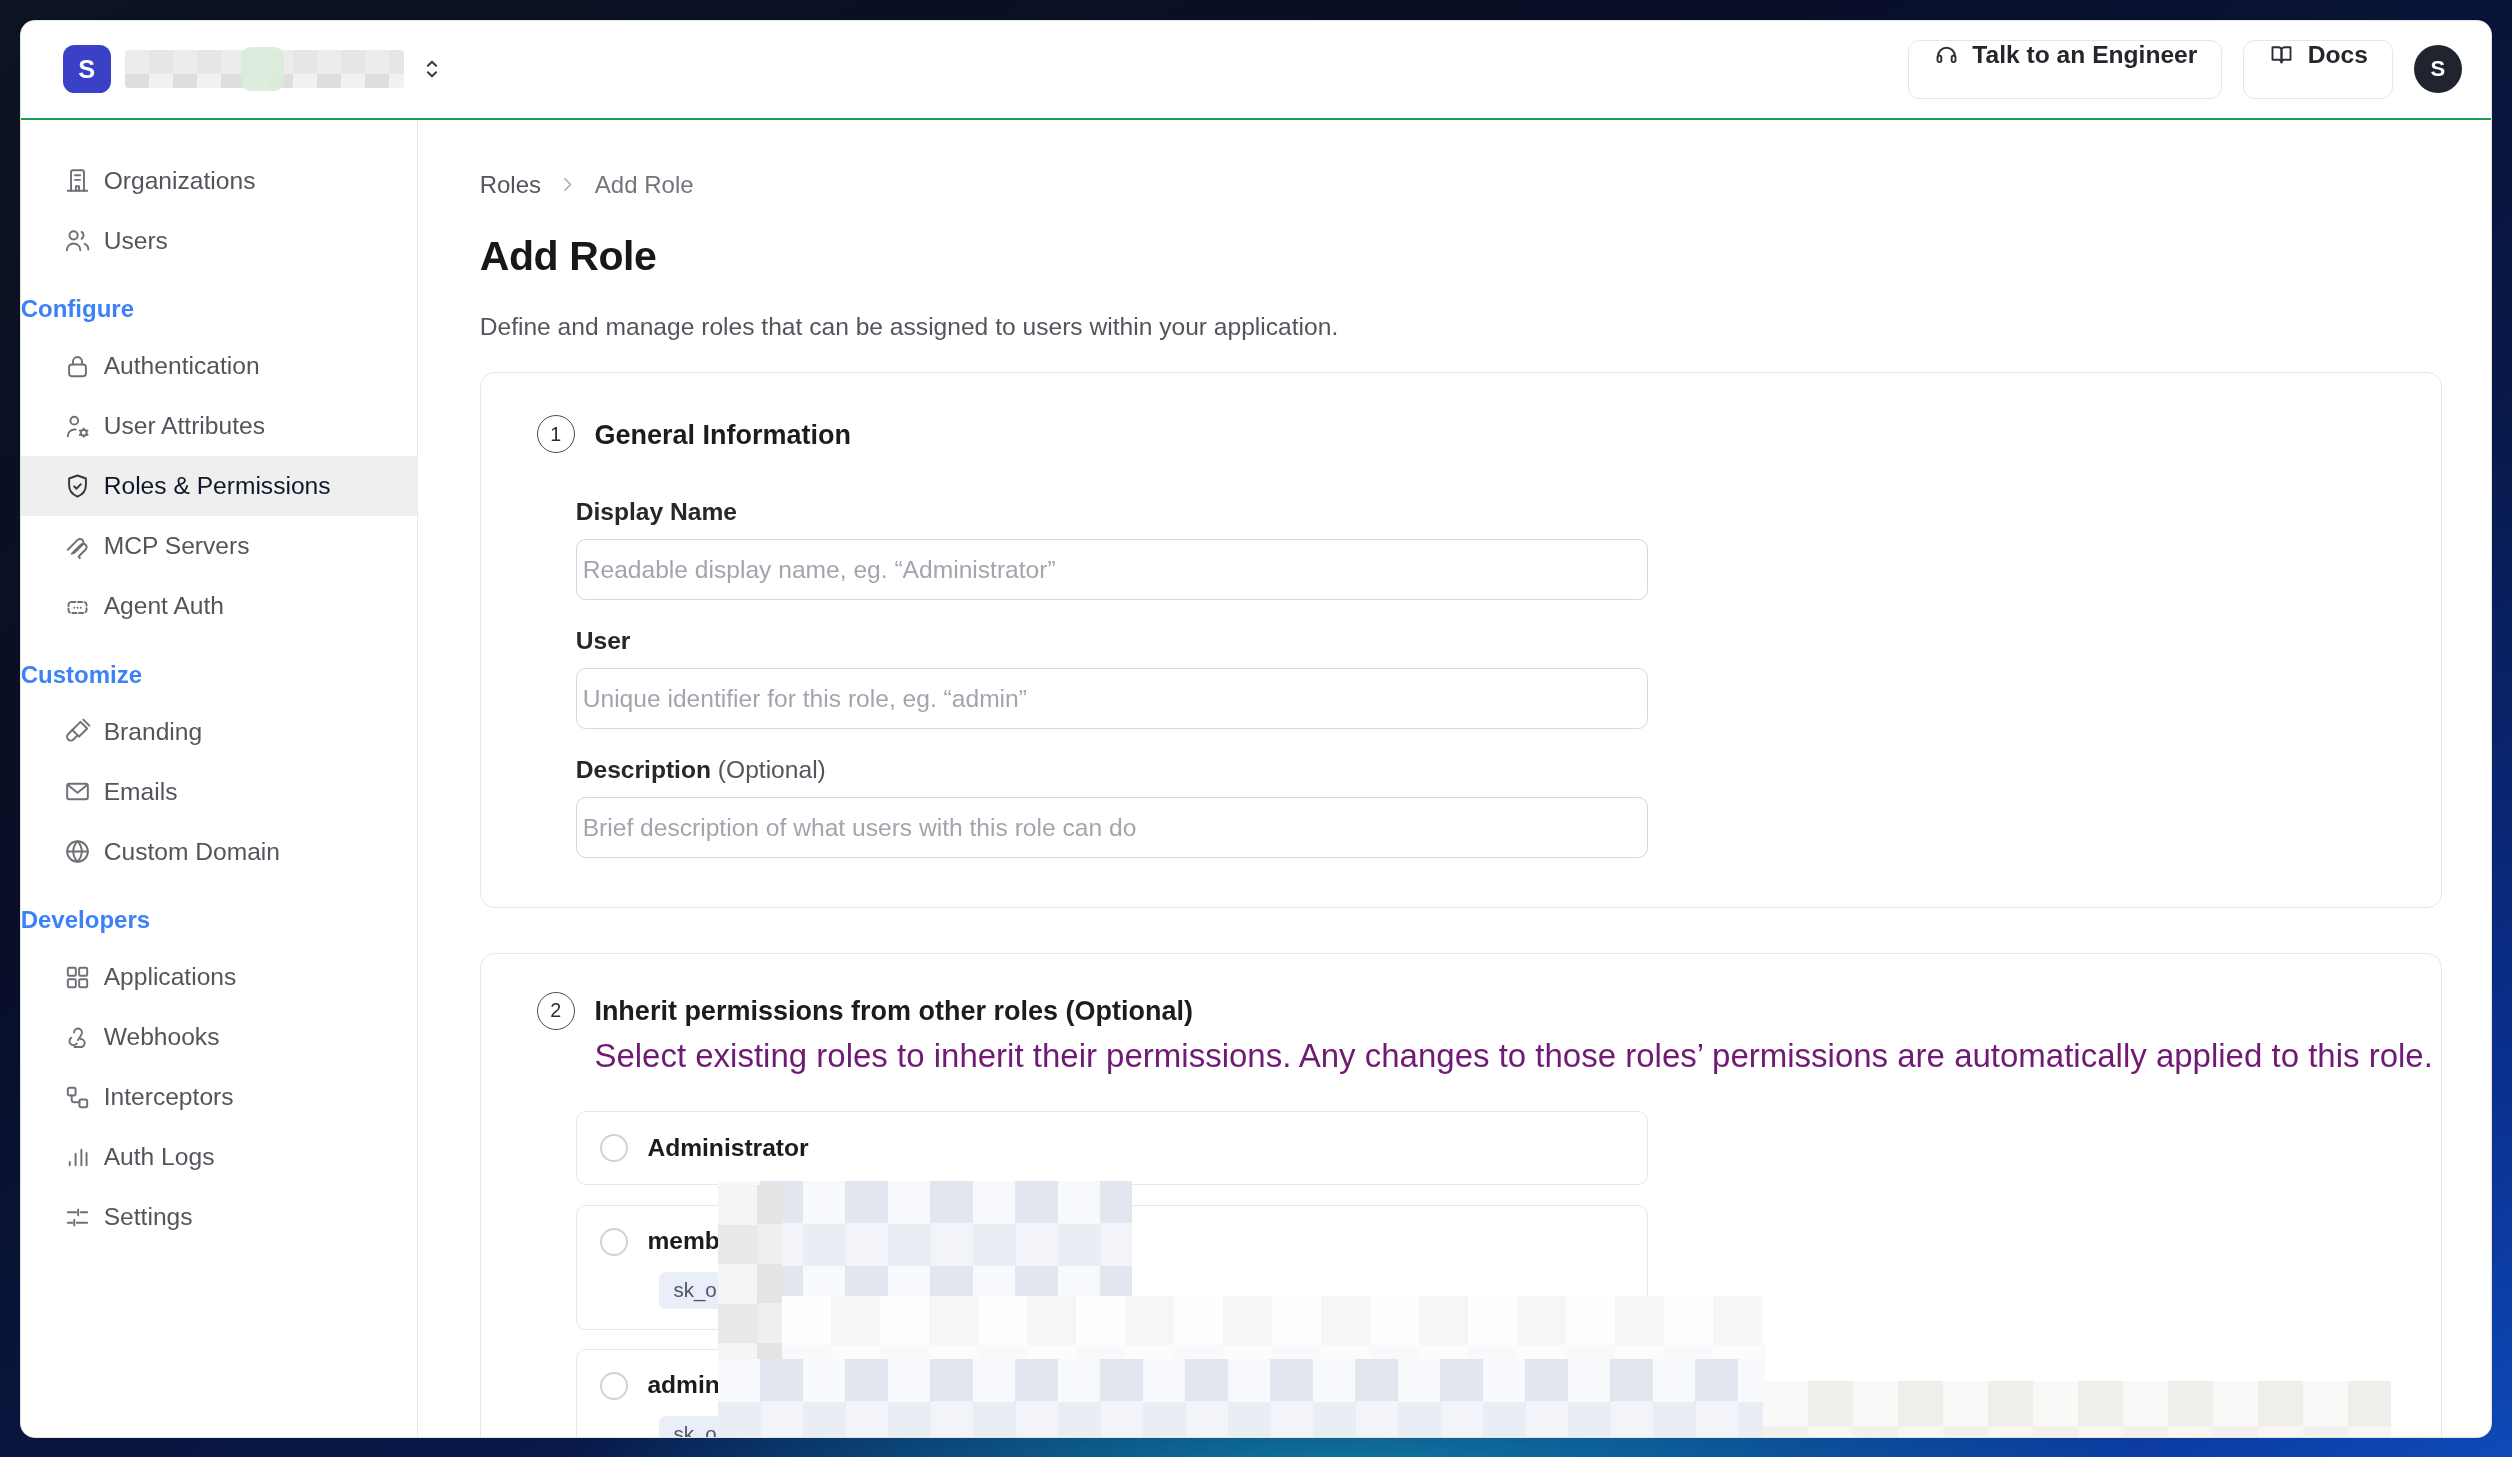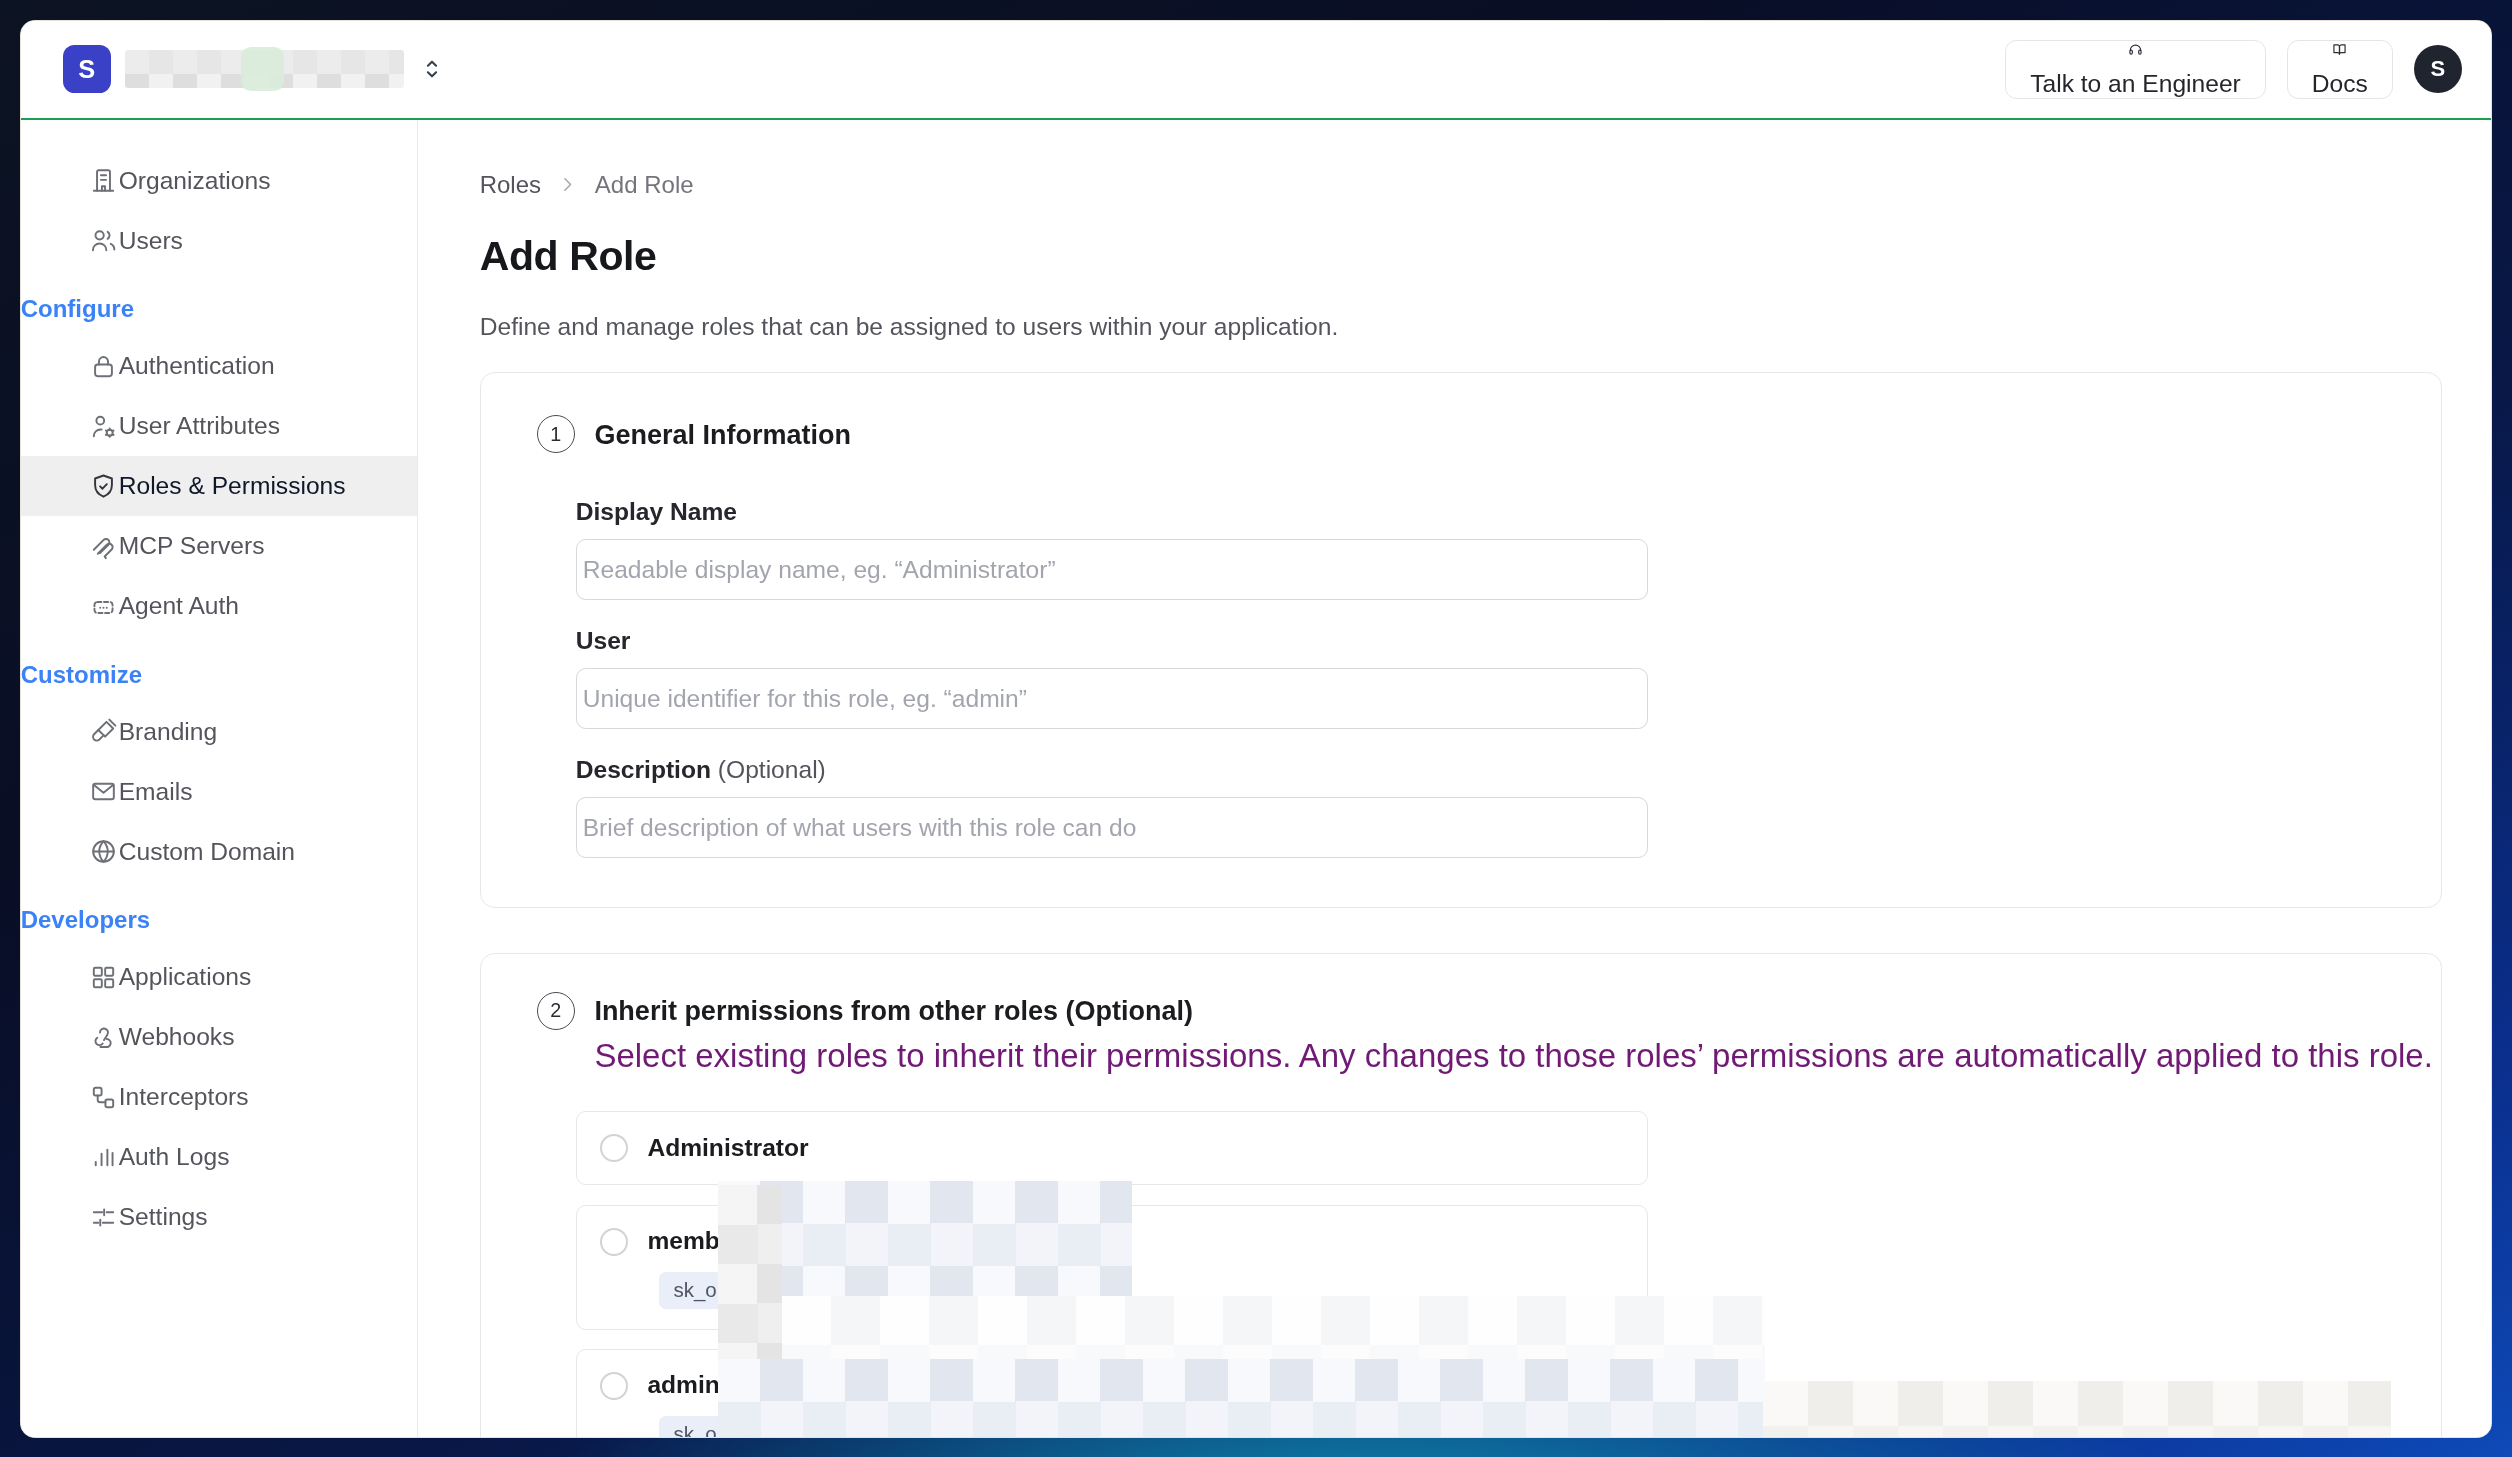--- a/index.html
+++ b/index.html
@@ -36,37 +36,37 @@
     background:conic-gradient(#e6e6e6 25%, #f1f1f1 0 50%, #dedede 0 75%, #ececec 0);
     background-size:48px 48px;
   }
   .ws-green {
     position:absolute; left:116px; top:-3.3px; width:43px; height:44px;
     border-radius:9.8px; background:#d9ecdc; opacity:0.9;
   }
   .ws-caret { margin-left:14.7px; color:#374151; display:flex; }
   .tb-right { margin-left:auto; display:flex; align-items:center; gap:21px; }
   .tb-btn {
-    display:flex; align-items:center; gap:12.3px; height:59px; padding:0 24px;
+    display:flex; align-items:flex-start; gap:12.3px; height:59px; padding:0 24px;
     border:1.6px solid #e5e5e8; border-radius:11.5px; background:#fff;
-    font-size:24.6px; font-weight:400; color:#25262b; cursor:pointer; white-space:nowrap;flex-direction:column;
+    font-size:24.6px; font-weight:700; color:#25262b; cursor:pointer; white-space:nowrap;
   }
   .tb-btn svg { color:#2d2f36; }
   .avatar {
     width:48px; height:48px; border-radius:50%; background:#20242e; color:#fff;
     font-size:22px; font-weight:600; display:flex; align-items:center; justify-content:center;
   }
   
   .bodyrow { flex:1; display:flex; min-height:0; }
   .sidebar {
     flex:0 0 397px; width:397px; border-right:1.6px solid #e9e9eb;
     padding-top:31px; background:#fff; overflow:hidden;
   }
   .sb-item {
-    height:60px; display:flex; align-items:center; padding-left:67px; gap:0;
+    height:60px; display:flex; align-items:center; padding-left:41px; gap:11px;
     font-size:24.6px; color:#54555c; cursor:pointer;
   }
   .sb-item svg { color:#6e7077; flex:0 0 auto; }
   .sb-item.active { background:#efefef; color:#0f172a; font-weight:500; }
   .sb-item.active svg { color:#35363c; }
   .sb-header {
     margin-top:11.5px; height:54px; display:flex; align-items:center; 
     font-size:24px; font-weight:700; color:#3b82f6;
   }
   

